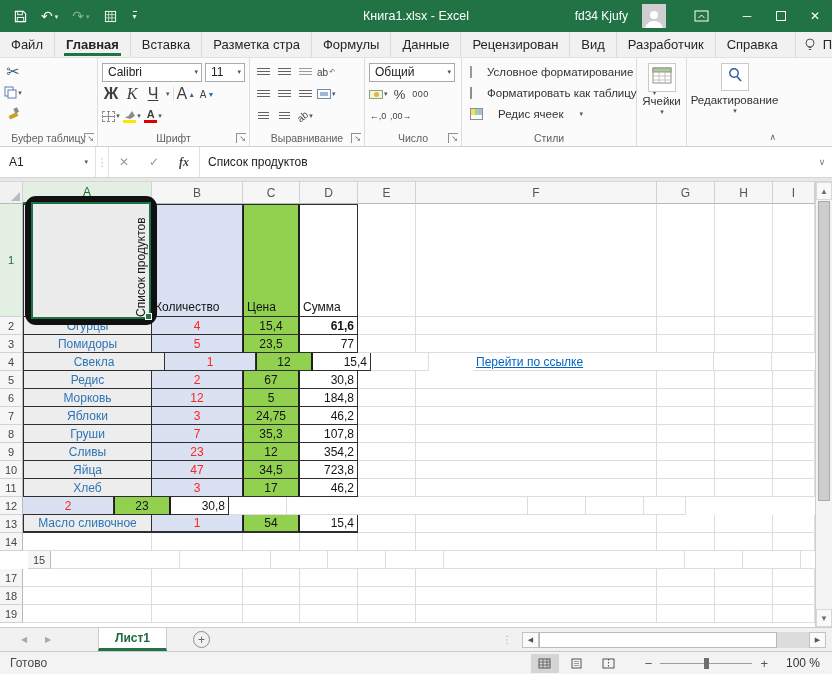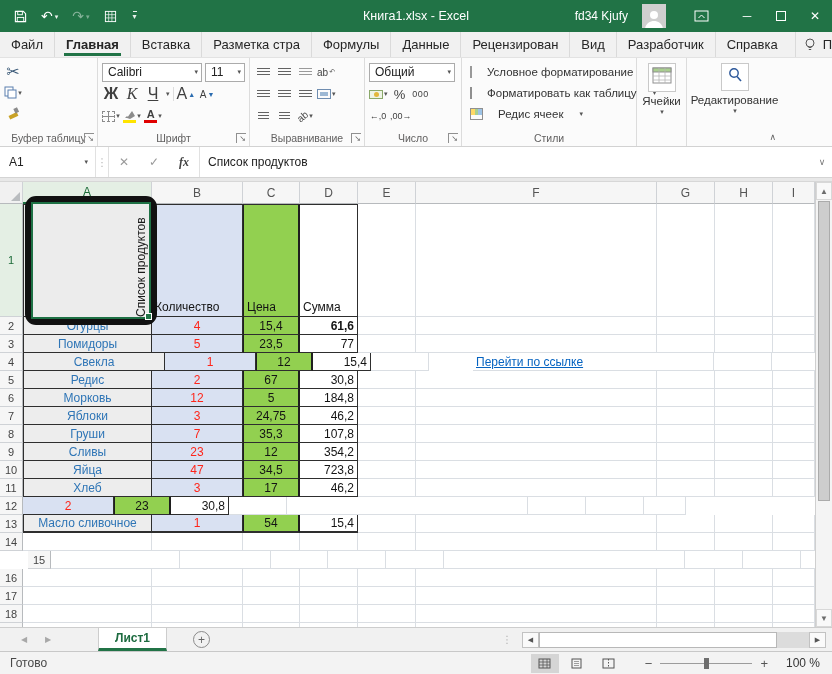--- a/index.html
+++ b/index.html
@@ -635,32 +635,20 @@
         <div class="gc" style="width: 91px;"></div>
         <div class="gc" style="width: 57px;"></div>
         <div class="gc" style="width: 58px;"></div>
         <div class="gc" style="width: 58px;"></div>
         <div class="gc" style="width: 241px;"></div>
         <div class="gc" style="width: 58px;"></div>
         <div class="gc" style="width: 58px;"></div>
         <div class="gc" style="width: 42px;"></div>
       </div>
       <div class="grow" style="height: 18px;">
-        <div class="grh" style="width: 23px;">16</div>
-        <div class="gc" style="width: 129px;"></div>
-        <div class="gc" style="width: 91px;"></div>
-        <div class="gc" style="width: 57px;"></div>
-        <div class="gc" style="width: 58px;"></div>
-        <div class="gc" style="width: 58px;"></div>
-        <div class="gc" style="width: 241px;"></div>
-        <div class="gc" style="width: 58px;"></div>
-        <div class="gc" style="width: 58px;"></div>
-        <div class="gc" style="width: 42px;"></div>
-      </div>
-      <div class="grow" style="height: 18px;">
         <div class="grh" style="width: 23px;">17</div>
         <div class="gc" style="width: 129px;"></div>
         <div class="gc" style="width: 91px;"></div>
         <div class="gc" style="width: 57px;"></div>
         <div class="gc" style="width: 58px;"></div>
         <div class="gc" style="width: 58px;"></div>
         <div class="gc" style="width: 241px;"></div>
         <div class="gc" style="width: 58px;"></div>
         <div class="gc" style="width: 58px;"></div>
         <div class="gc" style="width: 42px;"></div>

